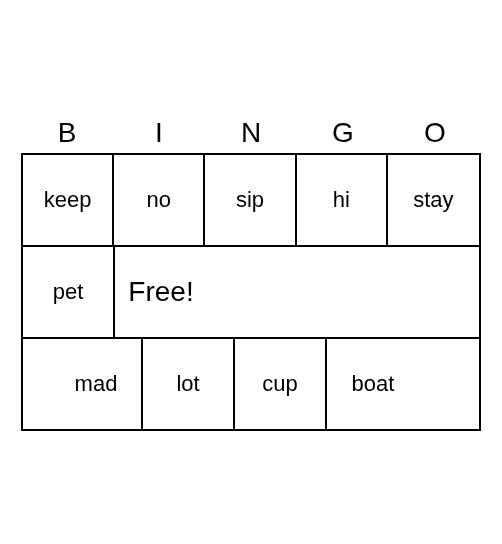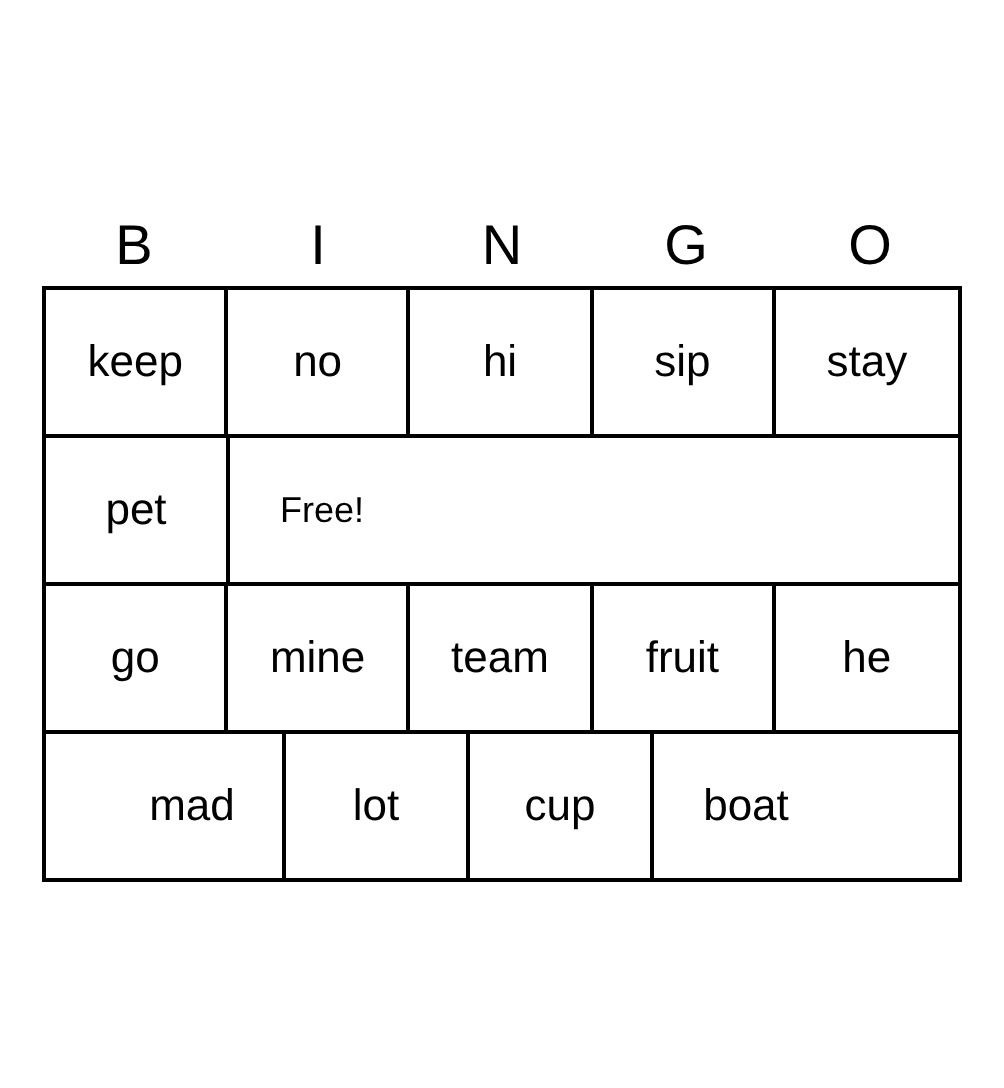--- a/index.html
+++ b/index.html
@@ -50,70 +50,63 @@
       border-bottom: 2px solid #000;
     }
 
     .bingo-row:last-child {
       border-bottom: none;
       margin-left: 28px;
     }
 
     .bingo-cell {
       width: 92px;
-      height: 72px;
+      height: 90px;
       border-right: 2px solid #000;
       display: flex;
       align-items: center;
       justify-content: center;
       font-size: 22px;
     }
 
     .bingo-cell:last-child {
       border-right: none;
     }
 
     .free-cell {
-      font-size: 18px;
+      font-size: 28px;
     }
   </style>
 </head>
 <body>
 
 <div class="bingo-container">
   <div class="bingo-header">
     <div class="header-cell">B</div>
     <div class="header-cell">I</div>
     <div class="header-cell">N</div>
     <div class="header-cell">G</div>
     <div class="header-cell">O</div>
   </div>
   <div class="bingo-grid">
 
     <div class="bingo-row">
       <div class="bingo-cell">keep</div>
       <div class="bingo-cell">no</div>
+      <div class="bingo-cell">sip</div>
       <div class="bingo-cell">hi</div>
-      <div class="bingo-cell">sip</div>
       <div class="bingo-cell">stay</div>
     </div>
 
 
     <div class="bingo-row">
       <div class="bingo-cell">pet</div>
       <div class="bingo-cell free-cell">Free!</div>
     </div>
 
-    <div class="bingo-row">
-      <div class="bingo-cell">go</div>
-      <div class="bingo-cell">mine</div>
-      <div class="bingo-cell">team</div>
-      <div class="bingo-cell">fruit</div>
-      <div class="bingo-cell">he</div>
-    </div>
 
     <div class="bingo-row">
       <div class="bingo-cell">mad</div>
       <div class="bingo-cell">lot</div>
       <div class="bingo-cell">cup</div>
       <div class="bingo-cell">boat</div>
     </div>
   </div>
 </div>
 

